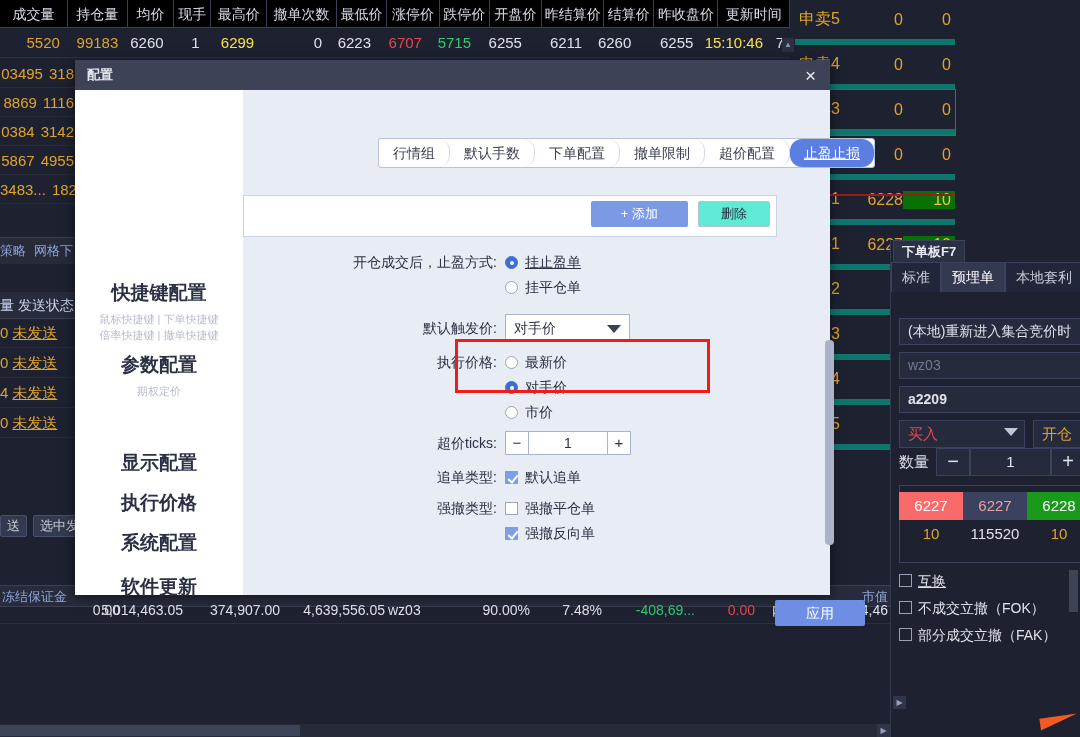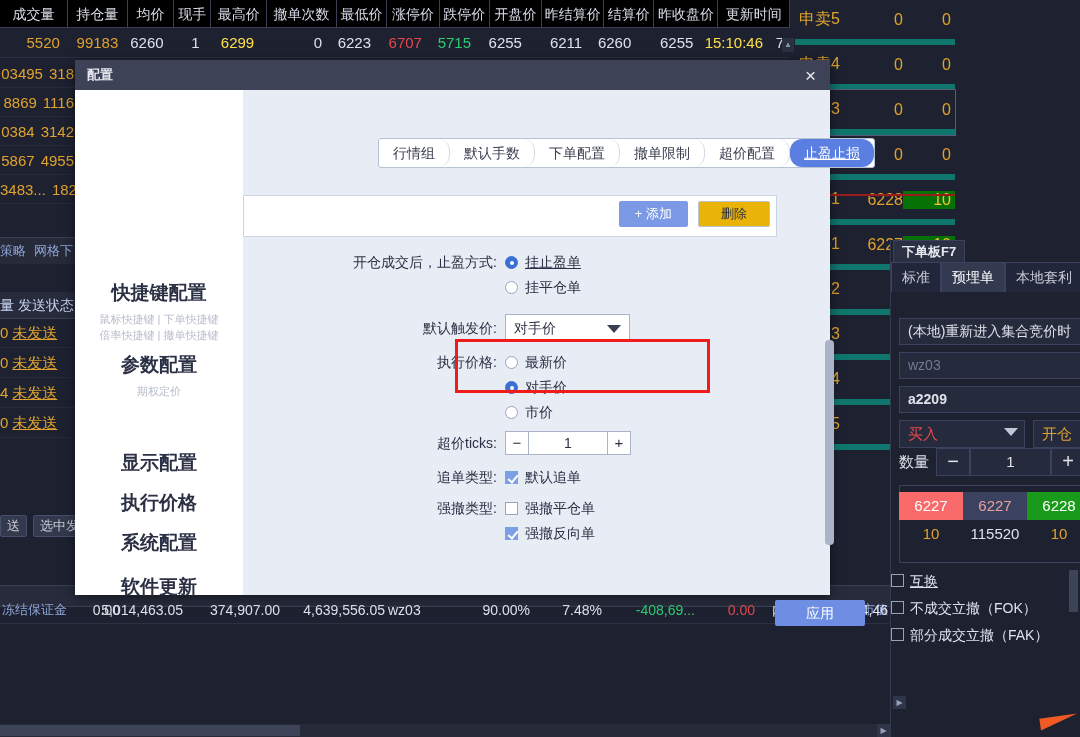--- a/index.html
+++ b/index.html
@@ -68,21 +68,21 @@
   .sepline{position:absolute;left:795px;width:160px;height:2px;background:#9b1c1c;}
   .scroll-up{position:absolute;left:782px;top:38px;width:12px;height:14px;
              background:#2b3040;color:#8e96ab;font-size:8px;text-align:center;
              line-height:14px;}
 
   
   .sum-head{position:absolute;left:0;top:585px;width:890px;height:22px;
             background:#272b3b;border-top:1px solid #3b4055;
             border-bottom:1px solid #3b4055;color:#8fa5d8;font-size:13px;
             line-height:22px;box-sizing:border-box;}
-  .sum-head .c{position:absolute;top:13px;white-space:nowrap;}
+  .sum-head .c{position:absolute;top:0;white-space:nowrap;}
   .sum-row{position:absolute;left:0;top:597px;width:890px;height:26px;
            color:#dfe2ea;font-size:14px;line-height:26px;white-space:nowrap;}
   .sum-row .c{position:absolute;top:0;text-align:right;}
   .bottom-blank{position:absolute;left:0;top:623px;width:890px;height:114px;
                 background:#1e2130;border-top:1px solid #2c3042;}
   .hscroll{position:absolute;left:0;top:724px;width:890px;height:13px;
            background:#262a39;}
   .hscroll .thumb{position:absolute;left:0;top:1px;width:300px;height:11px;
                   background:#3d4458;}
   .hscroll .arrow{position:absolute;right:0;top:0;width:13px;height:13px;
@@ -127,21 +127,21 @@
             background:#252a3c;border:1px solid #3b4260;box-sizing:border-box;
             color:#dfe2ea;font-size:20px;text-align:center;line-height:25px;}
   .pricebox{position:absolute;left:8px;top:245px;width:186px;height:78px;
             border:1px solid #3b4260;box-sizing:border-box;background:#1e2130;}
   .pxcells{position:absolute;left:8px;top:252px;height:28px;display:flex;}
   .pxcell{height:28px;line-height:28px;text-align:center;font-size:15px;
           box-sizing:border-box;}
   .pxqty{position:absolute;left:8px;top:283px;height:22px;display:flex;}
   .pxqty div{height:22px;line-height:22px;text-align:center;font-size:15px;
              box-sizing:border-box;}
-  .chk{position:absolute;left:0;font-size:14px;color:#dfe2ea;white-space:nowrap;}
+  .chk{position:absolute;left:8px;font-size:14px;color:#dfe2ea;white-space:nowrap;}
   .chk .bx{display:inline-block;width:11px;height:11px;border:1px solid #9aa1b5;
            background:#1e2130;margin-right:6px;vertical-align:-1px;}
   .pad-scroll{position:absolute;right:2px;top:330px;width:9px;height:42px;
               background:#3d4458;}
   .pad-arrow{position:absolute;left:2px;bottom:28px;width:13px;height:13px;
              background:#30364a;color:#99a0b5;font-size:8px;text-align:center;
              line-height:13px;}
   .cursor{position:absolute;left:1040px;top:716px;width:0;height:0;
           border-left:38px solid #f15a22;border-bottom:12px solid transparent;
           transform:rotate(-8deg);}
@@ -169,24 +169,24 @@
           background:#fff;}
   .ttab{padding:0 14px;height:28px;line-height:28px;font-size:14px;
         color:#3b4050;border-right:1px solid #d3d9e6;background:#fff;
         white-space:nowrap;box-sizing:border-box;border-radius:12px;}
   .ttab:last-child{border-right:none;}
   .ttab.active{background:#5b7fe0;color:#fff;text-decoration:underline;}
 
   .toolbox{position:absolute;left:0;top:105px;width:534px;height:42px;
            background:#fff;border:1px solid #ccd3e2;box-sizing:border-box;}
   .btn-add{position:absolute;right:88px;top:5px;height:26px;line-height:26px;
-           background:#7c99e6;color:#fff;font-size:13px;padding:0 16px;
+           background:#7c99e6;color:#fff;font-size:13px;padding:0 30px;
            border-radius:2px;box-sizing:border-box;}
   .btn-del{position:absolute;right:6px;top:5px;height:26px;line-height:24px;
-           background:#eab308;color:#2b3044;font-size:13px;padding:0 22px;
+           background:#5eead4;color:#2b3044;font-size:13px;padding:0 22px;
            border:1px solid #b9c2d4;border-radius:2px;box-sizing:border-box;}
 
   .frm{position:absolute;left:0;top:160px;width:545px;font-size:14px;color:#2b3044;}
   .frow{display:flex;align-items:flex-start;margin-bottom:2px;}
   .flab{width:262px;text-align:right;padding-right:8px;box-sizing:border-box;
         color:#2b3044;line-height:25px;white-space:nowrap;}
   .fval{flex:1;}
   .opt{display:flex;align-items:center;height:25px;white-space:nowrap;}
   .radio{width:13px;height:13px;border-radius:50%;border:1px solid #9aa4bb;
          background:#fff;margin-right:7px;box-sizing:border-box;position:relative;

